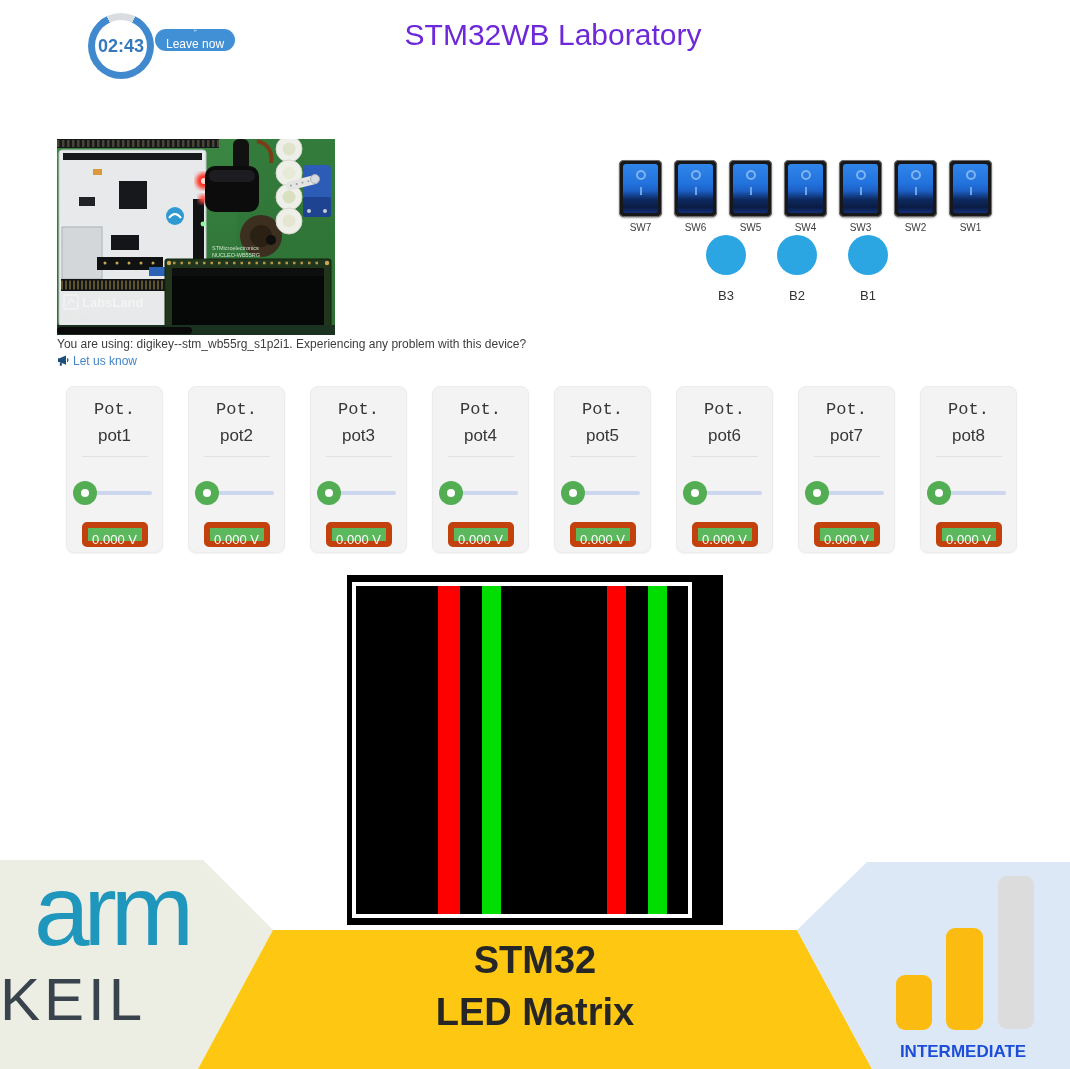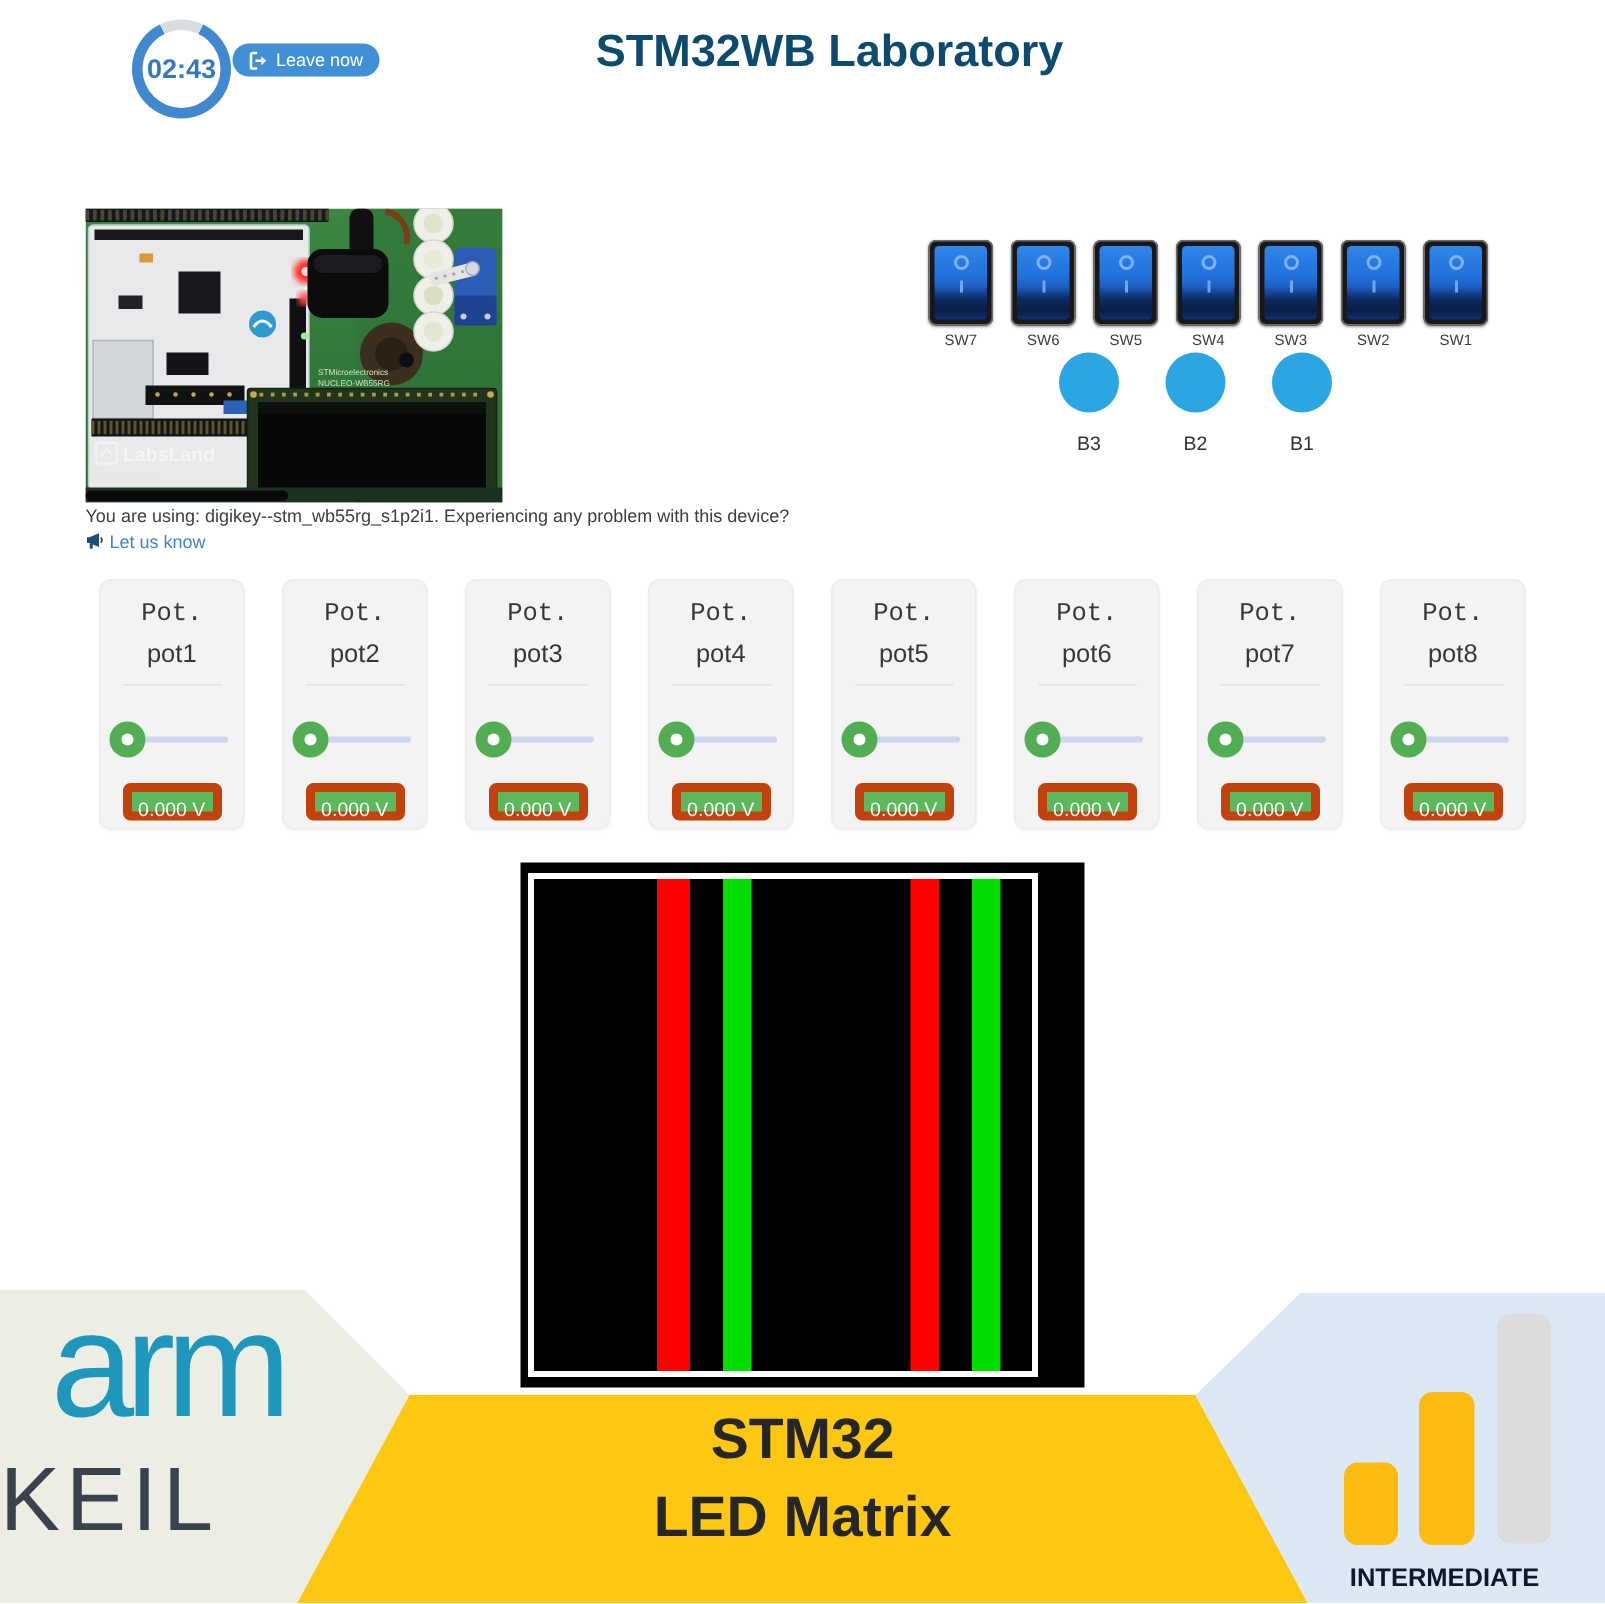--- a/index.html
+++ b/index.html
@@ -7,23 +7,23 @@
   .stage { position:relative; width:1070px; height:1069px; background:#fff; overflow:hidden; }
 
   
   .timer { position:absolute; left:88px; top:13px; width:66px; height:66px; border-radius:50%;
     background:conic-gradient(#d9dde2 0 26deg,#4189cf 26deg 334deg,#d9dde2 334deg 360deg);
     display:flex; align-items:center; justify-content:center; }
   .timer::before { content:""; position:absolute; inset:7px; background:#fff; border-radius:50%; }
   .timer-text { position:relative; color:#3479bd; font-weight:bold; font-size:18px; }
   .leave-btn { position:absolute; left:155px; top:29px; height:22px; border:none; border-radius:11px;
     background:#4190d5; color:#fff; font-size:12px; display:inline-flex; align-items:center; gap:5px;
-    padding:0 11px; font-family:inherit; cursor:pointer; }
+    padding:0 11px; font-family:inherit; cursor:pointer;flex-direction:column; }
   .page-title { position:absolute; top:18px; left:0; right:0; text-align:center;
-    font-size:30px; font-weight:bold; color:#0c4a6e;padding-left:36px; }
+    font-size:30px; font-weight:normal; color:#6d28d9;padding-left:36px; }
 
   
   .device-photo { position:absolute; left:57px; top:139px; width:278px; height:196px; display:block; }
   .usage-block { position:absolute; left:57px; top:337px; width:470px; font-size:12px; color:#3d3d3d; }
   .report-link { display:inline-flex; align-items:center; gap:3px; margin-top:3px; color:#4285c8;
     text-decoration:none; font-size:12px; }
 
   
   .switch-row { position:absolute; left:619px; top:160px; display:flex; gap:12px; }
   .sw-col { display:flex; flex-direction:column; align-items:center; width:43px; cursor:pointer; }
@@ -73,21 +73,21 @@
     clip-path:polygon(75px 0,599px 0,674px 139px,0 139px); text-align:center; color:#262626; }
   .banner-line1 { margin-top:9px; font-size:38px; font-weight:bold; }
   .banner-line2 { margin-top:9px; font-size:38px; font-weight:bold; }
   .banner-right { position:absolute; left:797px; top:862px; width:273px; height:207px; background:#dce8f6;
     clip-path:polygon(70px 0,273px 0,273px 207px,75px 207px,0 68px); }
   .bar { position:absolute; border-radius:9px; }
   .bar1 { left:99px; top:113px; width:36px; height:55px; background:#fbbb10; }
   .bar2 { left:149px; top:66px; width:37px; height:102px; background:#fbbb10; }
   .bar3 { left:201px; top:14px; width:36px; height:153px; background:#dcdcdc; }
   .level-label { position:absolute; left:76px; top:180px; width:180px; text-align:center;
-    font-size:17px; font-weight:bold; color:#0f172a; }
+    font-size:17px; font-weight:bold; color:#1d4ed8; }
 </style>
 </head>
 <body>
 
 <div class="stage">
 
   <div class="timer">
     <span class="timer-text">02:43</span>
   </div>
   <button class="leave-btn">

